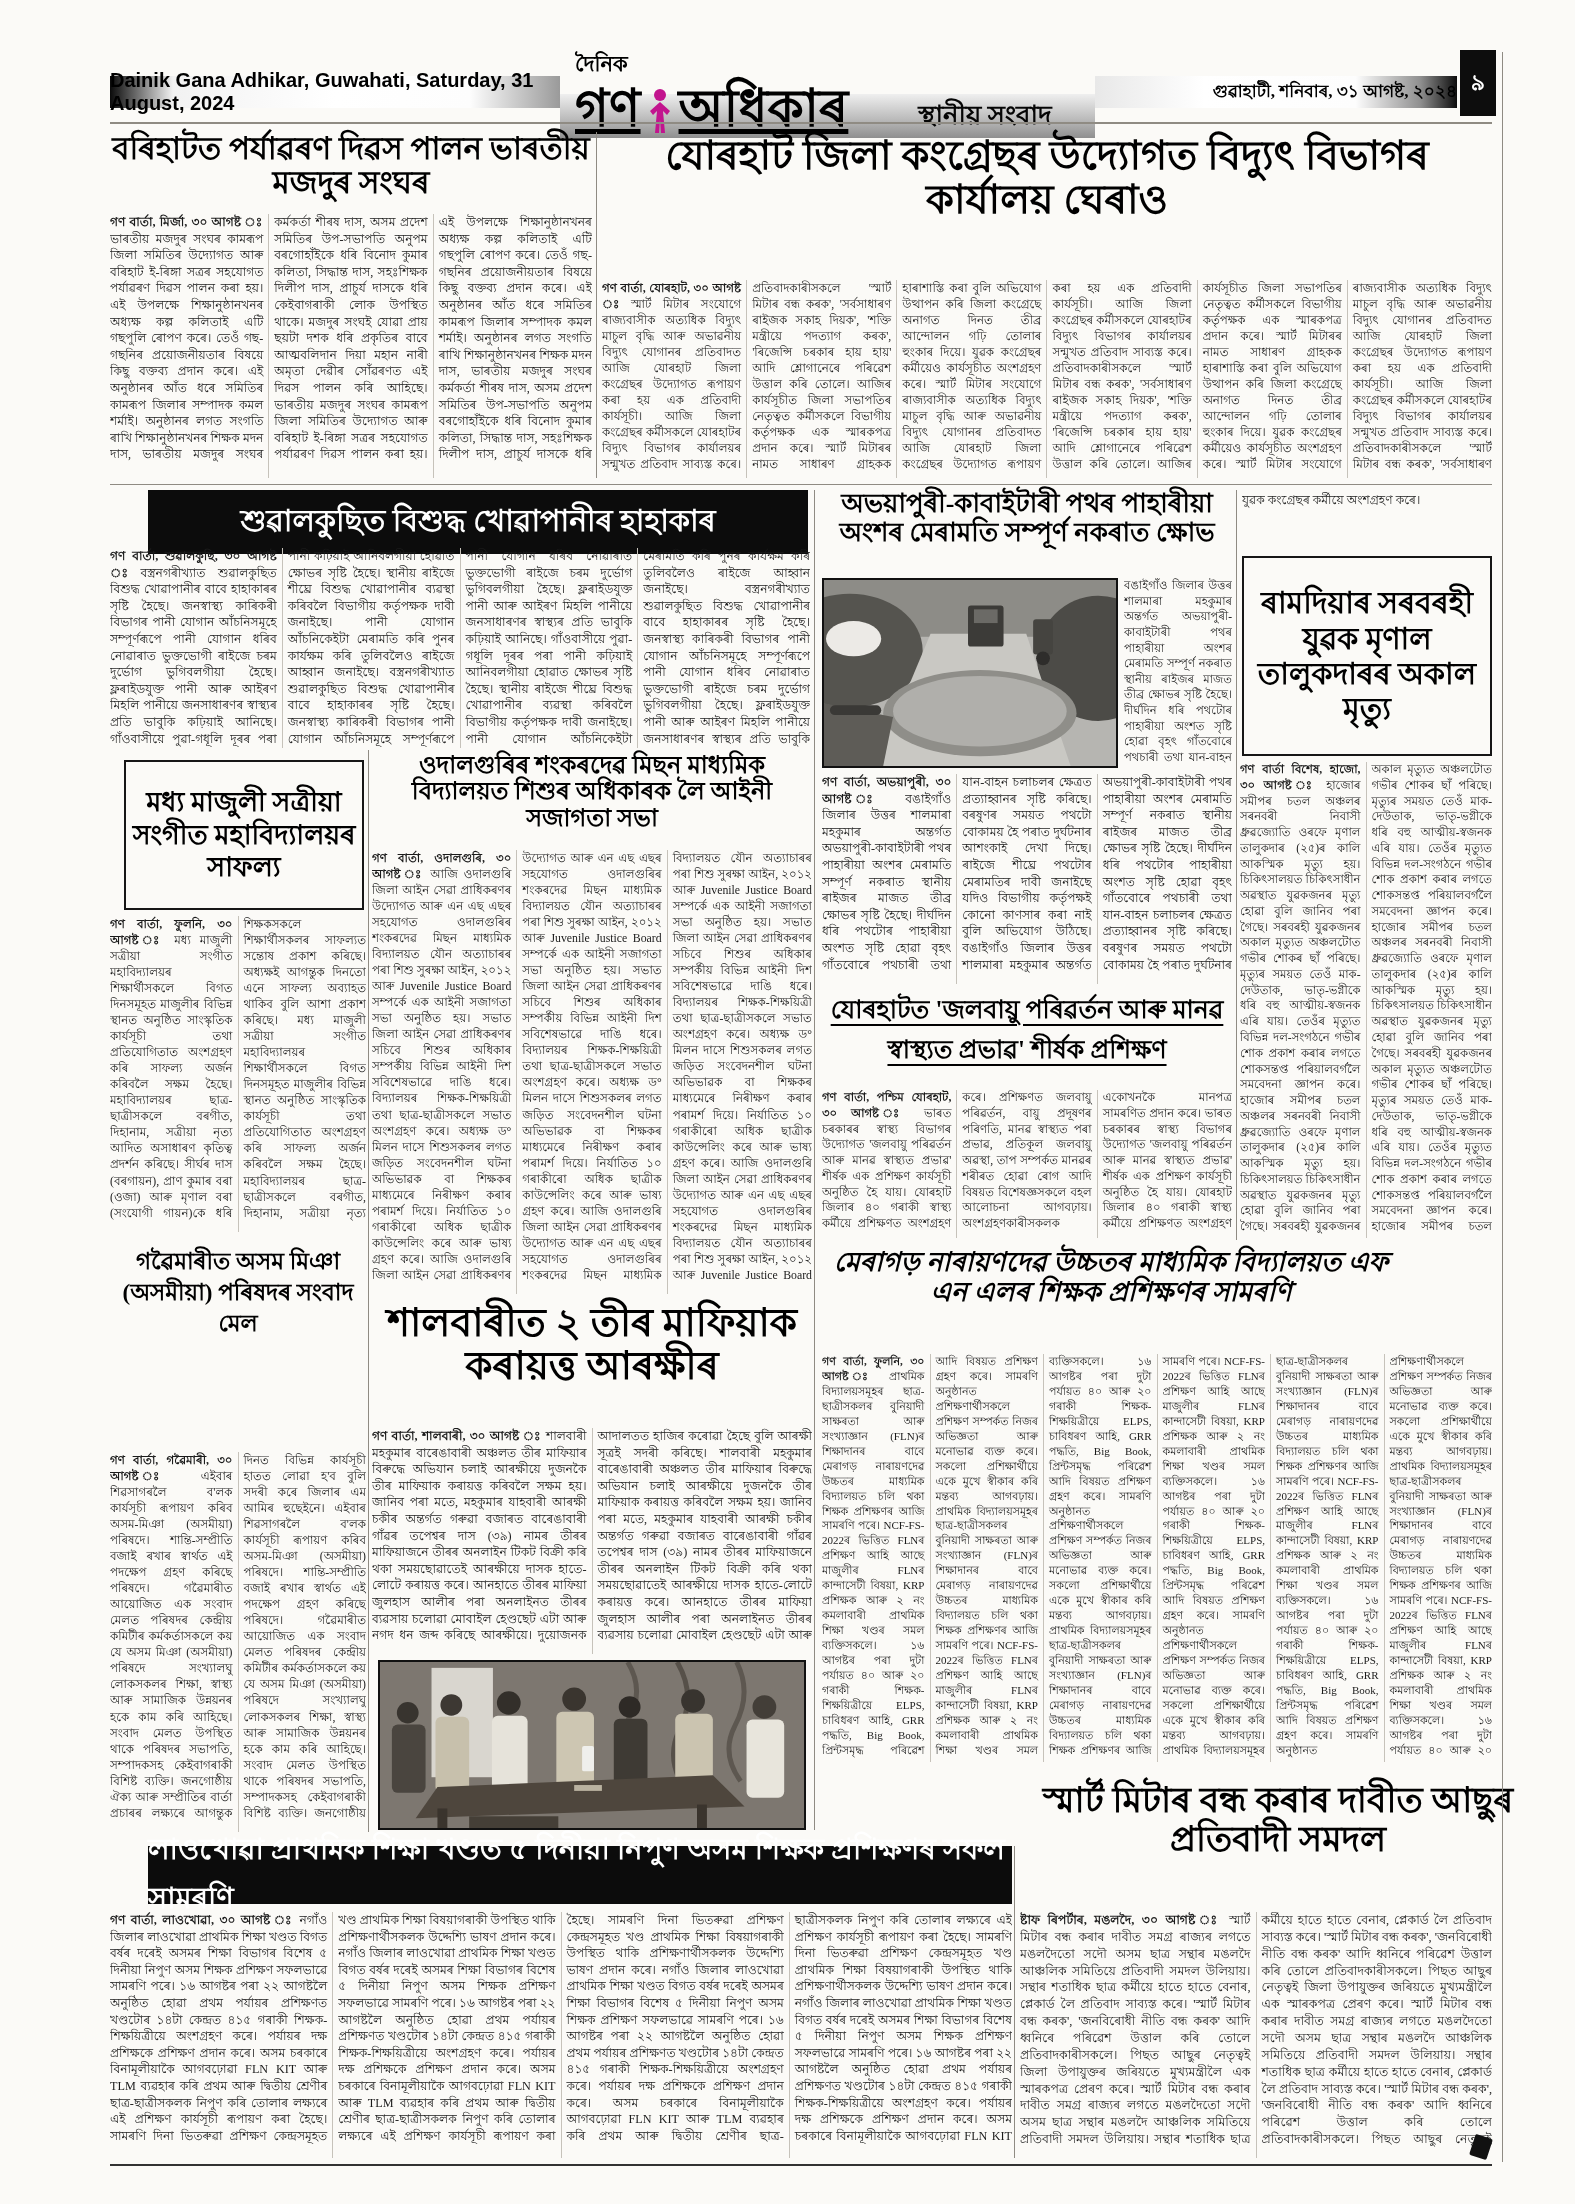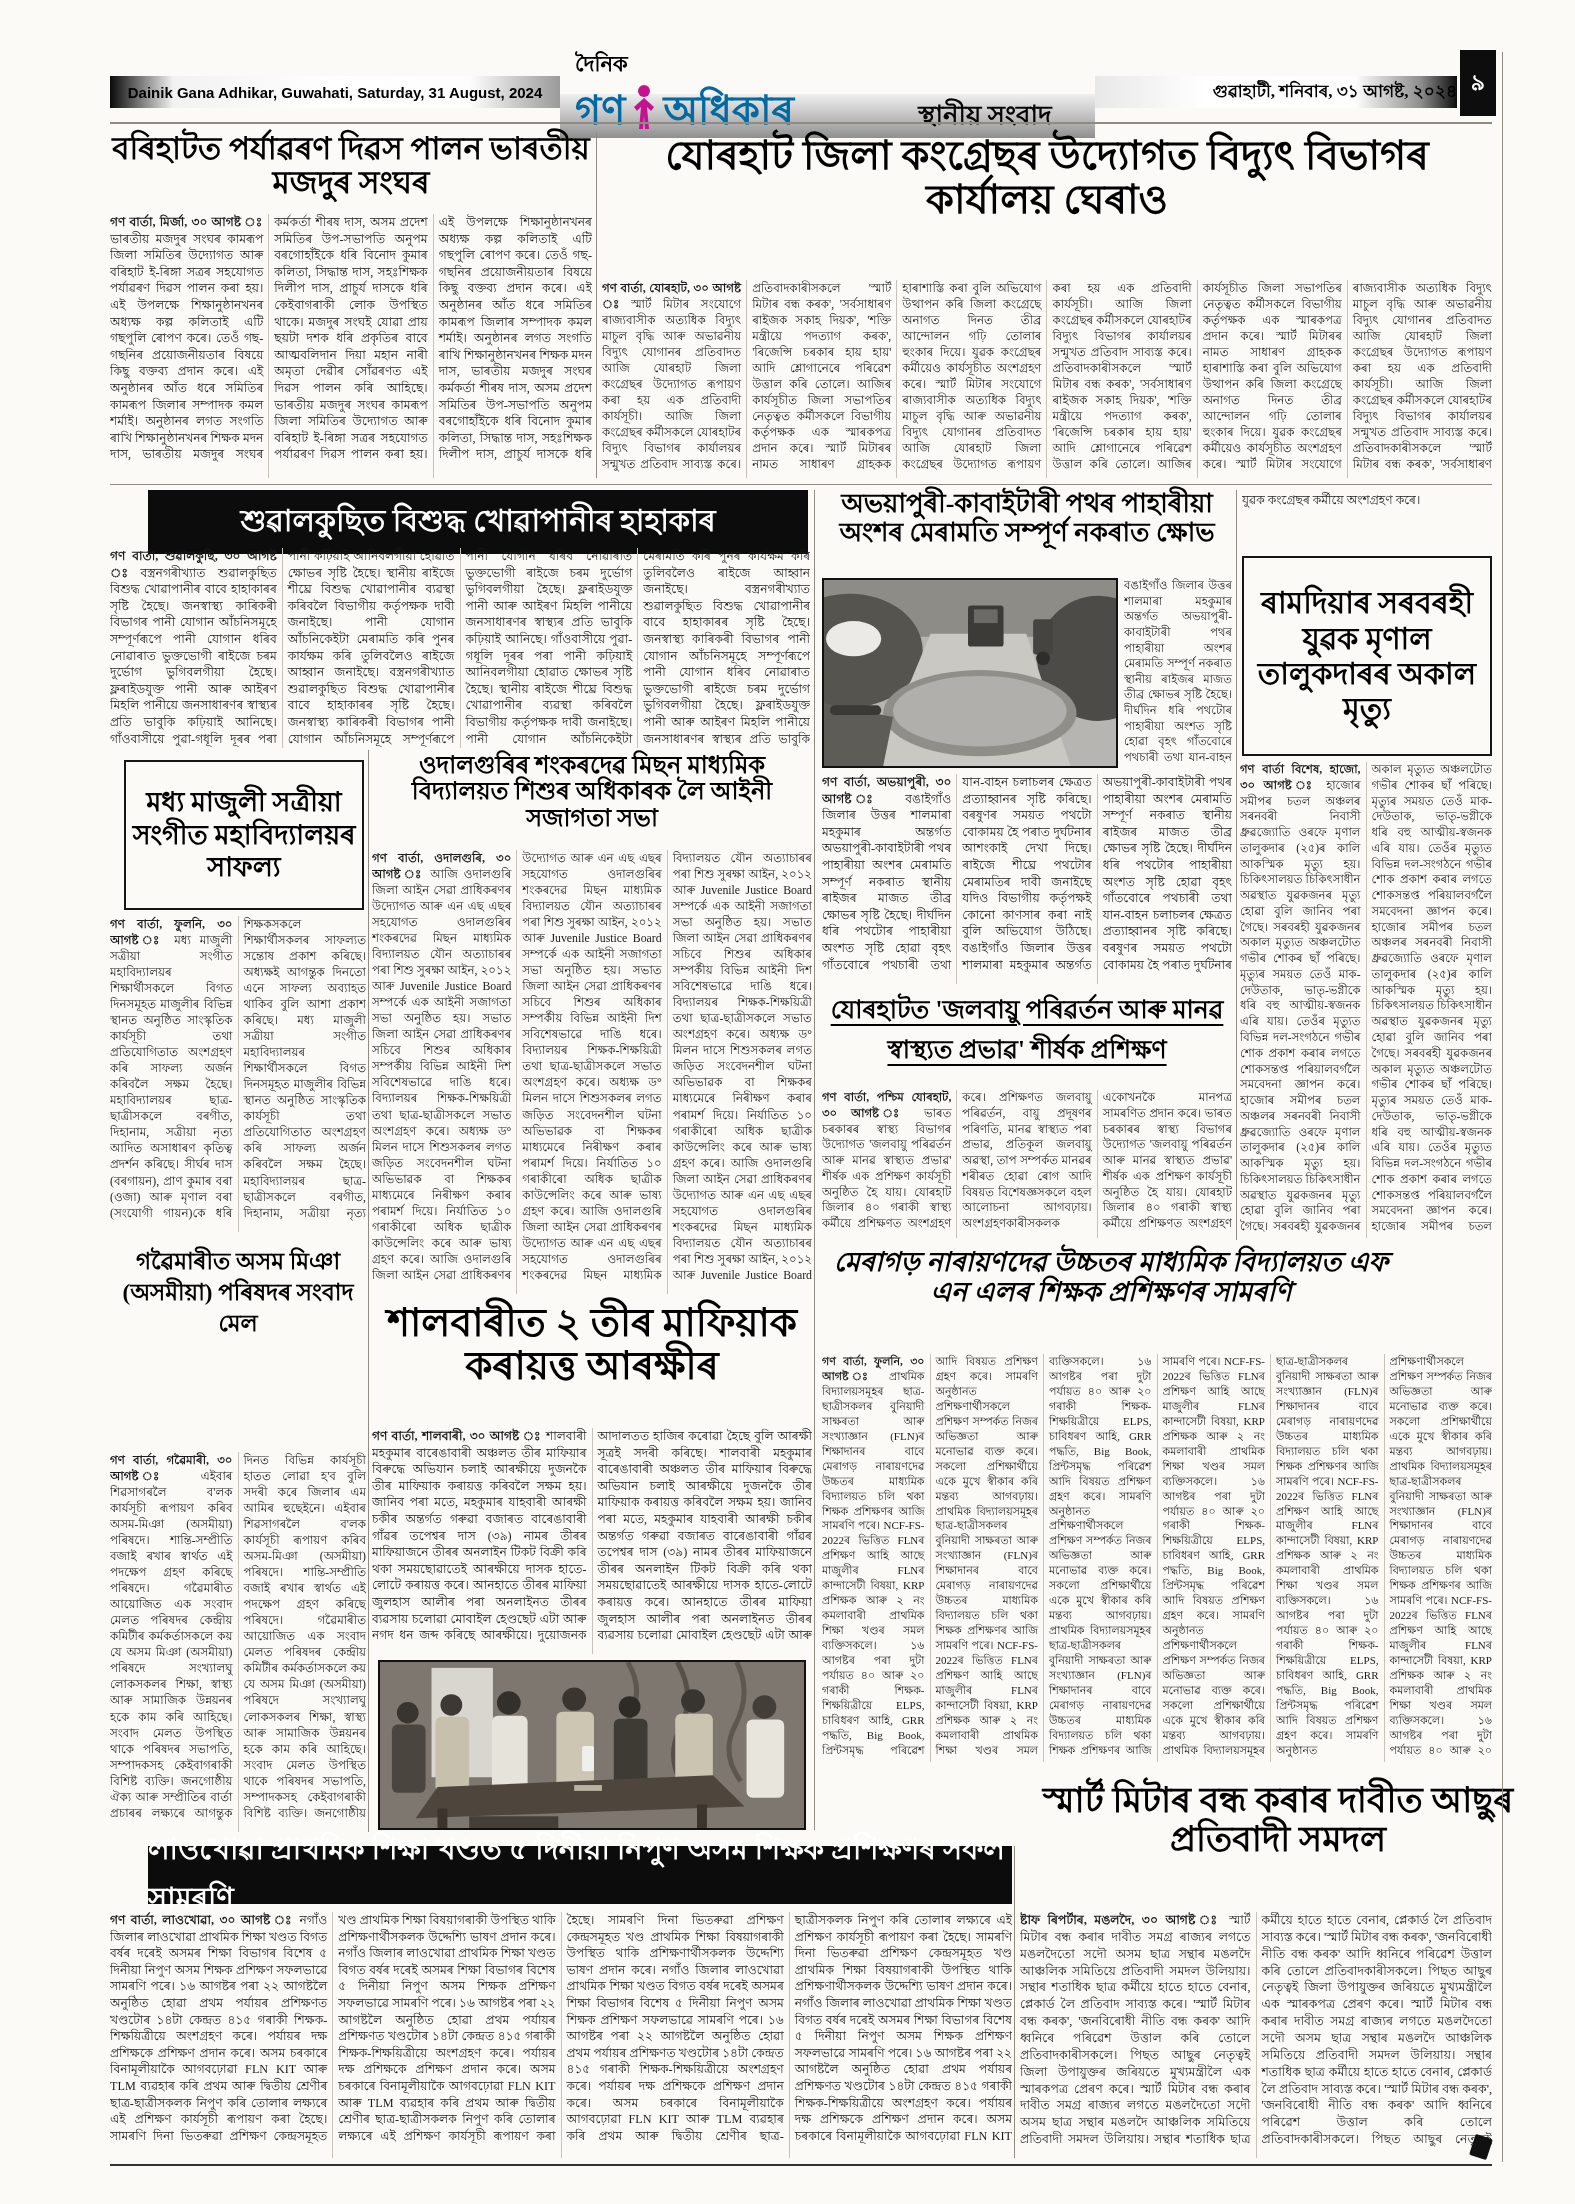--- a/index.html
+++ b/index.html
@@ -14,28 +14,28 @@
   .boxed{border:2px solid #161616;background:#fbfaf7;display:flex;flex-direction:column;
          align-items:center;justify-content:center;padding:6px;}
   .body-text{font-size:12.2px;line-height:1.36;text-align:justify;overflow:hidden;
              column-gap:11px;column-rule:1px solid #c6c2ba;}
   .dateline{font-weight:bold;}
   .cols2{column-count:2}.cols3{column-count:3}.cols4{column-count:4}.cols6{column-count:6}
   .photo{border:2px solid #111;overflow:hidden;background:#9a9894;}
   .photo svg{display:block;width:100%;height:100%;}
   .mast-eng{background:linear-gradient(90deg,#0a0a0a 0%,#f2f2f2 14%,#fff 50%,#fdfdfd 80%,#9a9a9a 100%);
             display:flex;align-items:center;justify-content:center;
-            font-family:"Liberation Sans","DejaVu Sans",sans-serif;font-weight:bold;font-size:15px;color:#000;}
+            font-family:"Liberation Sans","DejaVu Sans",sans-serif;font-weight:bold;font-size:20px;color:#000;}
   .mast-strip{background:linear-gradient(180deg,#efefef 0%,#bdbdbd 55%,#8f8f8f 100%);}
   .mast-date{background:linear-gradient(90deg,#e8e8e8 0%,#fff 30%,#fdfdfd 72%,#8e8e8e 90%,#0d0d0d 100%);
              display:flex;align-items:center;justify-content:center;font-weight:bold;font-size:17px;color:#000;}
   .pagenum{background:#0d0d0d;color:#fff;display:flex;align-items:center;justify-content:center;
            font-size:22px;font-weight:bold;}
   .nameplate{display:flex;align-items:flex-end;gap:6px;}
-  .nameplate .big{font-size:40px;font-weight:bold;color:#0369a1;line-height:1;}
+  .nameplate .big{font-size:52px;font-weight:bold;color:#000000;line-height:1;text-decoration:underline;}
   .underlined-h{text-decoration:underline;text-underline-offset:6px;text-decoration-thickness:2px;}
 </style>
 </head>
 <body>
 
 <div id="page">
 
   <div class="abs mast-eng" style="left:110px;top:76px;width:450px;height:32px;">
     <span>Dainik Gana Adhikar, Guwahati, Saturday, 31 August, 2024</span>
   </div>

